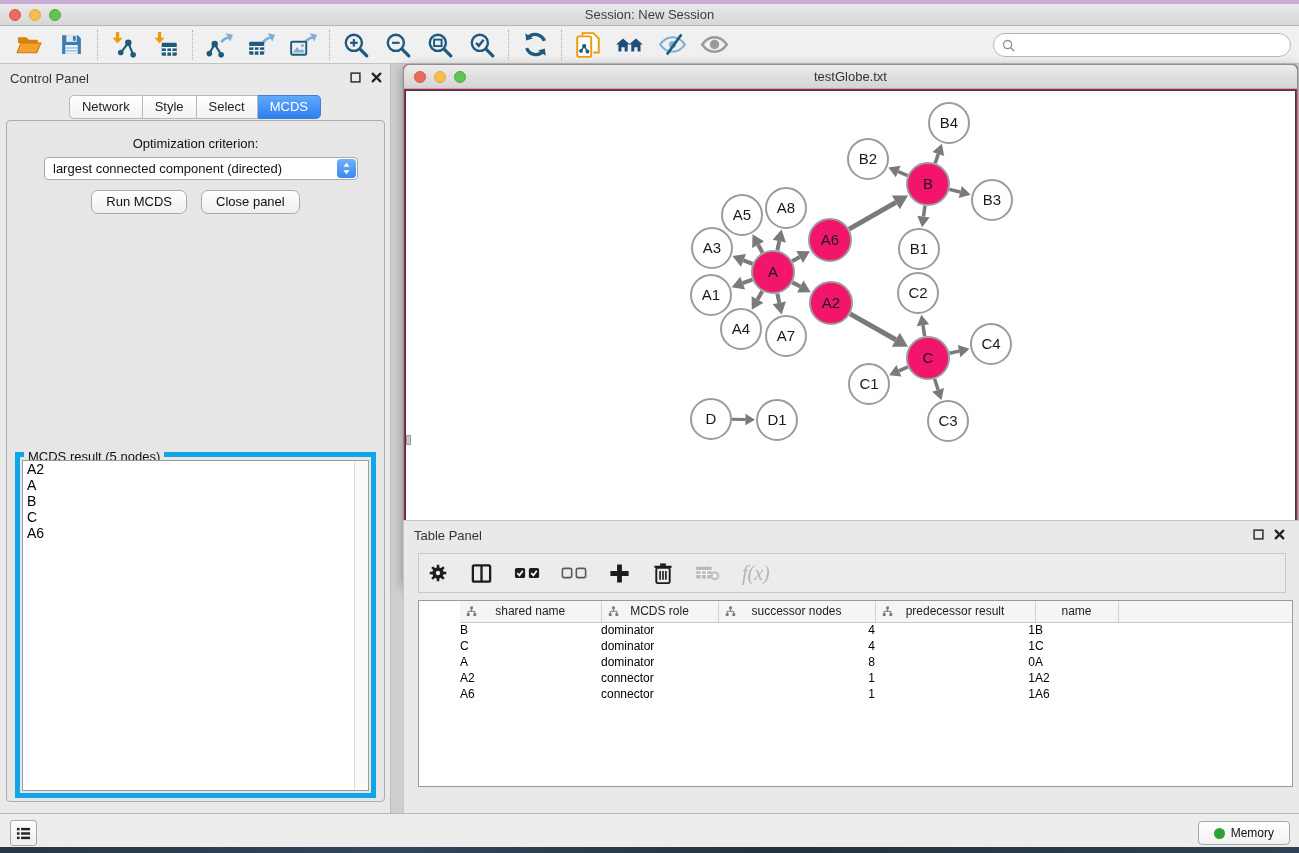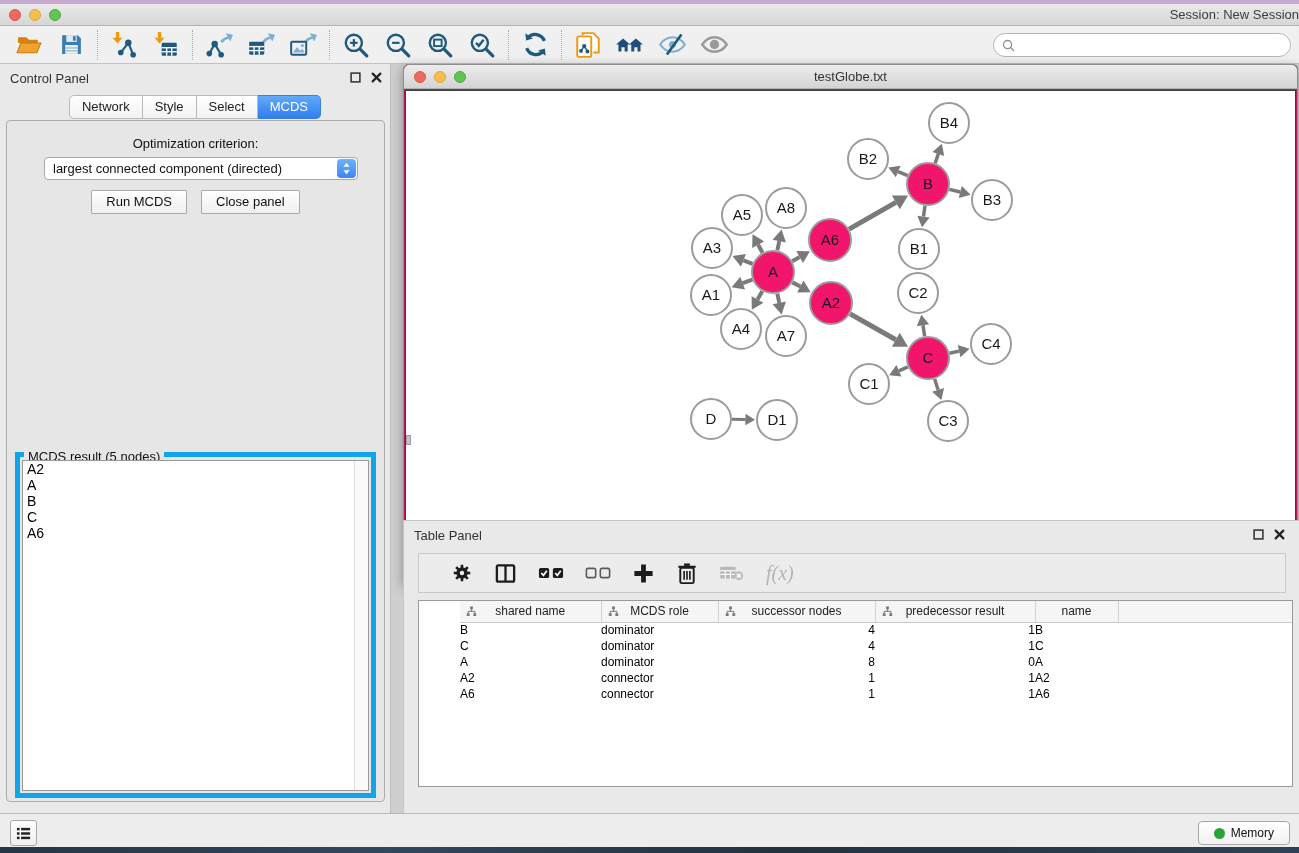--- a/index.html
+++ b/index.html
@@ -13,21 +13,21 @@
                background:linear-gradient(90deg,#253646,#31475c 30%,#22323f 60%,#2d4254); }
 
   
   .titlebar { position:absolute; left:0; top:4px; width:100%; height:22px;
               background:linear-gradient(#EAEAEA,#D6D6D6); border-bottom:1px solid #B3B3B3; }
   .lights { position:absolute; left:9px; top:5px; display:flex; gap:8px; }
   .light { width:12px; height:12px; border-radius:50%; }
   .light.red { background:#EC6A5E; border:1px solid #D8584C; }
   .light.yellow { background:#F5BF4F; border:1px solid #DFA93C; }
   .light.green { background:#61C554; border:1px solid #50A843; }
-  .win-title { position:absolute; left:0; right:0; top:3px; text-align:right;
+  .win-title { position:absolute; left:0; right:0; top:3px; text-align:center;
                font-size:13px; color:#3C3C3C; }
 
   
   .toolbar { position:absolute; left:0; top:26px; width:100%; height:38px;
              background:#F0F0F0; border-bottom:1px solid #C2C2C2;
              display:flex; align-items:center; }
   .tb-icon { width:30px; height:30px; display:flex; align-items:center; justify-content:center;
              margin:0 6px; cursor:default; }
   .tb-sep { width:1px; height:30px; margin:0 5px; border-left:1px dotted #ADADAD; }
   .search-box { position:absolute; right:8px; top:7px; width:298px; height:24px;
@@ -54,21 +54,21 @@
   .opt-label { position:absolute; left:0; right:0; top:15px; text-align:center; font-size:13px; color:#111; }
   .dropdown { position:absolute; left:37px; top:36px; width:314px; height:23px;
               background:#fff; border:1px solid #A9A9A9; border-radius:4px;
               display:flex; align-items:center; cursor:default; }
   .dropdown .dd-text { flex:1; font-size:13px; padding-left:8px; color:#111;
                        white-space:nowrap; overflow:hidden; }
   .dd-stepper { width:19px; height:19px; margin-right:1px; border-radius:4px;
                 background:linear-gradient(#6FB1FA,#3A87F2); display:flex; align-items:center; justify-content:center; }
   .cp-buttons { position:absolute; left:0; right:0; top:69px; display:flex; justify-content:center; gap:14px; }
   .push-btn { font-size:13px; padding:3px 14px 4px; background:linear-gradient(#FFFFFF,#EFEFEF);
-              border:1px solid #ABABAB; border-radius:1px; color:#111; cursor:default; }
+              border:1px solid #ABABAB; border-radius:7px; color:#111; cursor:default; }
   .result-fieldset { position:absolute; left:8px; right:8px; top:331px; bottom:3px;
                      border:5px solid #0ea5e9; }
   .result-legend { position:absolute; left:4px; top:-8px; background:#E6E6E6; padding:0 4px;
                    font-size:13px; color:#111; }
   .result-list { position:absolute; left:2px; right:2px; top:3px; bottom:2px;
                  background:#fff; border:1px solid #9A9A9A; overflow:hidden; }
   .result-item { font-size:14px; line-height:16px; padding-left:4px; color:#000; }
   .v-track { position:absolute; right:0; top:0; bottom:0; width:14px; background:#FAFAFA;
              border-left:1px solid #DDD; }
 
@@ -89,21 +89,21 @@
   .scroll-mark-bottom { position:absolute; bottom:0; left:443px; width:11px; height:5px;
                         background:#C4C4C4; border:1px solid #9d9d9d; }
   .resize-grip { position:absolute; right:1px; bottom:1px; width:14px; height:14px;
                  background:repeating-linear-gradient(135deg, transparent 0 3px, #AAA 3px 4.5px); }
 
   
   .table-panel { position:absolute; left:403px; top:520px; width:896px; height:293px;
                  background:#E9E9E9; border-left:1px solid #C6C6C6; border-top:1px solid #C6C6C6; }
   .tp-toolbar { position:absolute; left:14px; top:32px; width:868px; height:40px;
                 background:#ECECEC; border:1px solid #C9C9C9;
-                display:flex; align-items:center; gap:21px; padding-left:32px; }
+                display:flex; align-items:center; gap:21px; padding-left:8px; }
   .tp-icon { display:flex; align-items:center; justify-content:center; cursor:default; }
   .fx-label { font-family:"Liberation Serif", serif; font-style:italic; font-size:20px; color:#B5B5B5; }
   .node-table-wrap { position:absolute; left:14px; top:79px; width:875px; height:187px;
                      background:#fff; border:1px solid #9A9A9A; overflow:hidden;padding-left:41px; }
   table.node-table { border-collapse:collapse; width:100%; table-layout:fixed; font-size:12px; }
   table.node-table thead th { height:21px; background:#F5F5F5; border-bottom:1px solid #C9C9C9;
                               border-right:1px solid #D2D2D2; font-weight:normal; color:#222;
                               position:relative; }
   table.node-table thead th .th-inner { display:flex; align-items:center; justify-content:center; gap:5px; }
   table.node-table thead th .col-icon { position:absolute; left:6px; top:5px; }

